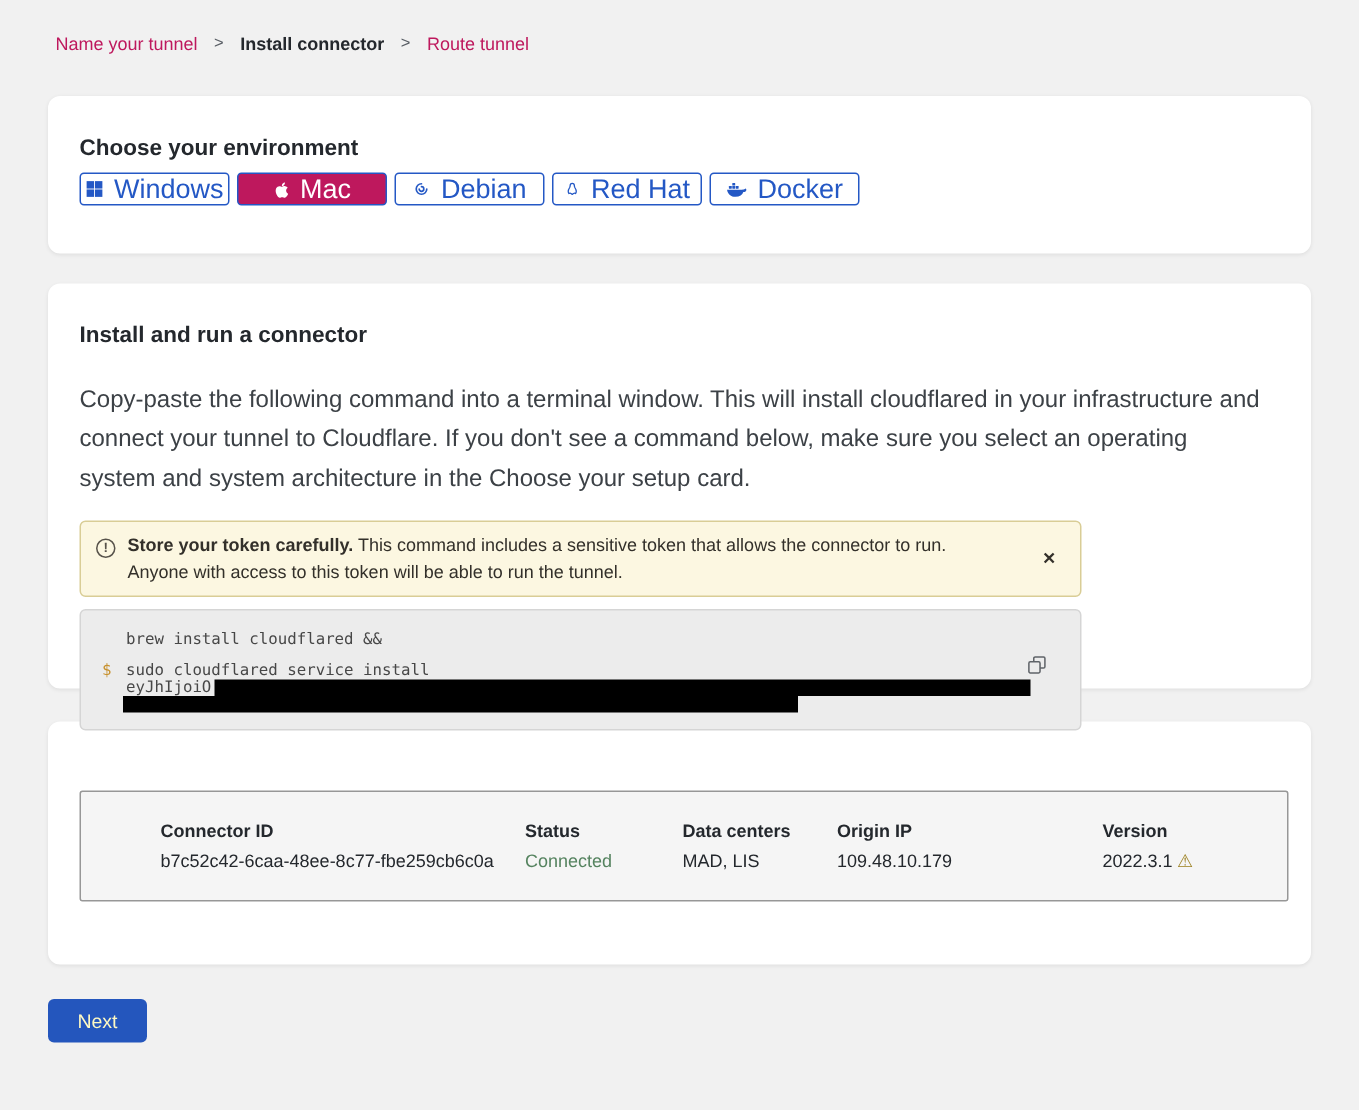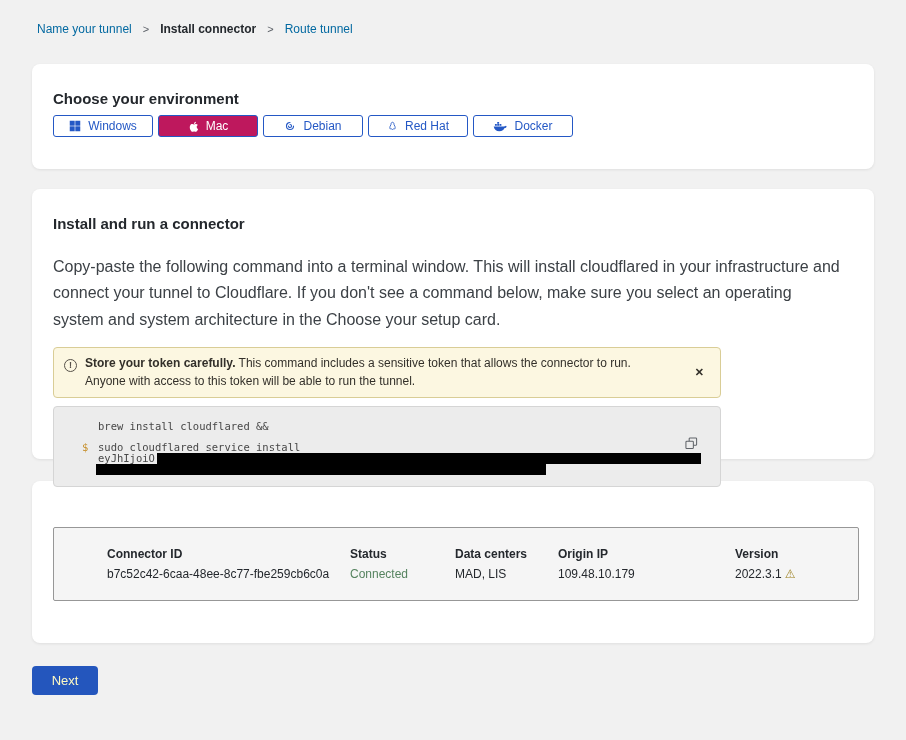--- a/index.html
+++ b/index.html
@@ -8,36 +8,36 @@
     width:906px; height:740px;
     background:#f1f1f1;
     font-family:"Liberation Sans", sans-serif;
     color:#24282d;
     position:relative; overflow:hidden;
   }
   .page { padding:0 32px; }
 
   
   .breadcrumb { padding-top:22px; margin-left:5px; display:flex; align-items:center; gap:11px; font-size:12px; color:#5a5f66; }
-  .crumb { color:#0369a1; }
+  .crumb { color:#be185d; }
   .crumb.active { font-weight:bold; color:#24282d; }
   .crumb-sep { font-size:11px; color:#5a5f66; }
 
   
   .card { background:#fff; border-radius:8px; box-shadow:0 1px 3px rgba(0,0,0,0.08); }
   .card h2 { margin:0; font-size:15px; font-weight:bold; color:#24282d; }
 
   .card-env { margin-top:28px; height:105px; padding:26px 21px 0 21px; }
   .os-label { margin-top:22px; font-size:13px; color:#3c4146; }
   .os-row { margin-top:8px; display:flex; gap:5px; }
   .os-btn {
     width:100px; height:22px;
     display:inline-flex; align-items:center; justify-content:center; gap:7px;
     border:1px solid #2458c5; border-radius:3px;
-    background:#fff; color:#2458c5; font-size:12px; cursor:pointer;
+    background:#fff; color:#2458c5; font-size:18px; cursor:pointer;
     font-family:"Liberation Sans", sans-serif; padding:0;
   }
   .os-btn.selected { background:#be185d; color:#fff; }
   .os-btn svg { display:block; }
 
   .card-install { margin-top:20px; height:270px; padding:26px 28px 0 21px; }
   .install-desc { margin:22px 0 0 0; font-size:16px; line-height:1.65; color:#3c4146; max-width:798px; }
 
   .warn-banner {
     margin-top:14px; width:668px;
@@ -55,21 +55,21 @@
   .warn-text { flex:1; padding-right:26px; }
   .warn-close {
     flex:0 0 auto; align-self:center;
     background:none; border:none; padding:0 4px; cursor:pointer;
     font-size:11px; font-weight:bold; color:#33302a; font-family:"Liberation Sans", sans-serif;
   }
 
   .code-block {
     margin-top:8px; width:668px; position:relative;
     background:#ececec; border:1px solid #d5d5d5; border-radius:4px;
-    padding:14px 20px 11px 44px;
+    padding:14px 20px 11px 30px;
     font-family:"DejaVu Sans Mono", monospace; font-size:10.5px; color:#474747;
     line-height:11px;
   }
   .code-line1 { margin-bottom:10px; }
   .code-cmd { position:relative; }
   .code-prompt { position:absolute; left:-16px; top:0; color:#c7912e; }
   .token-line { white-space:nowrap; }
   .bar { display:inline-block; background:#000; height:11px; vertical-align:top; }
   .bar1 { width:544px; margin-left:2px; }
   .bar2 { display:block; width:450px; margin-left:-2px; }

